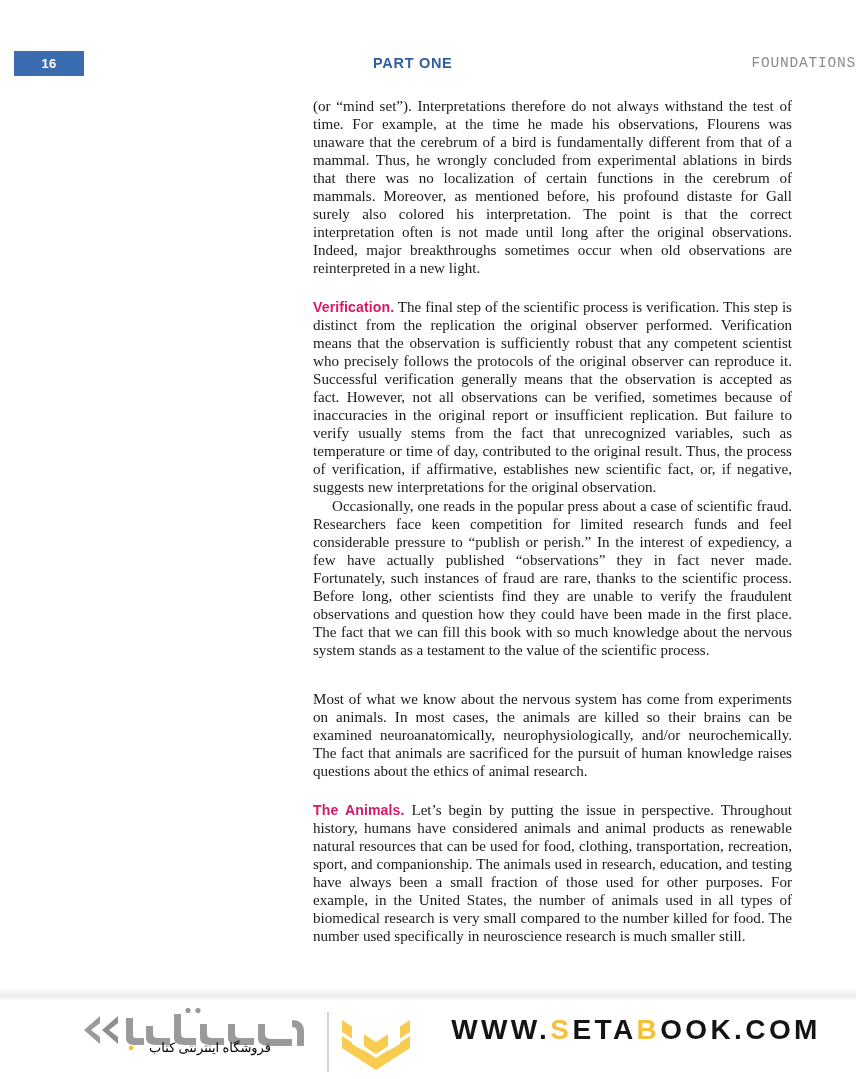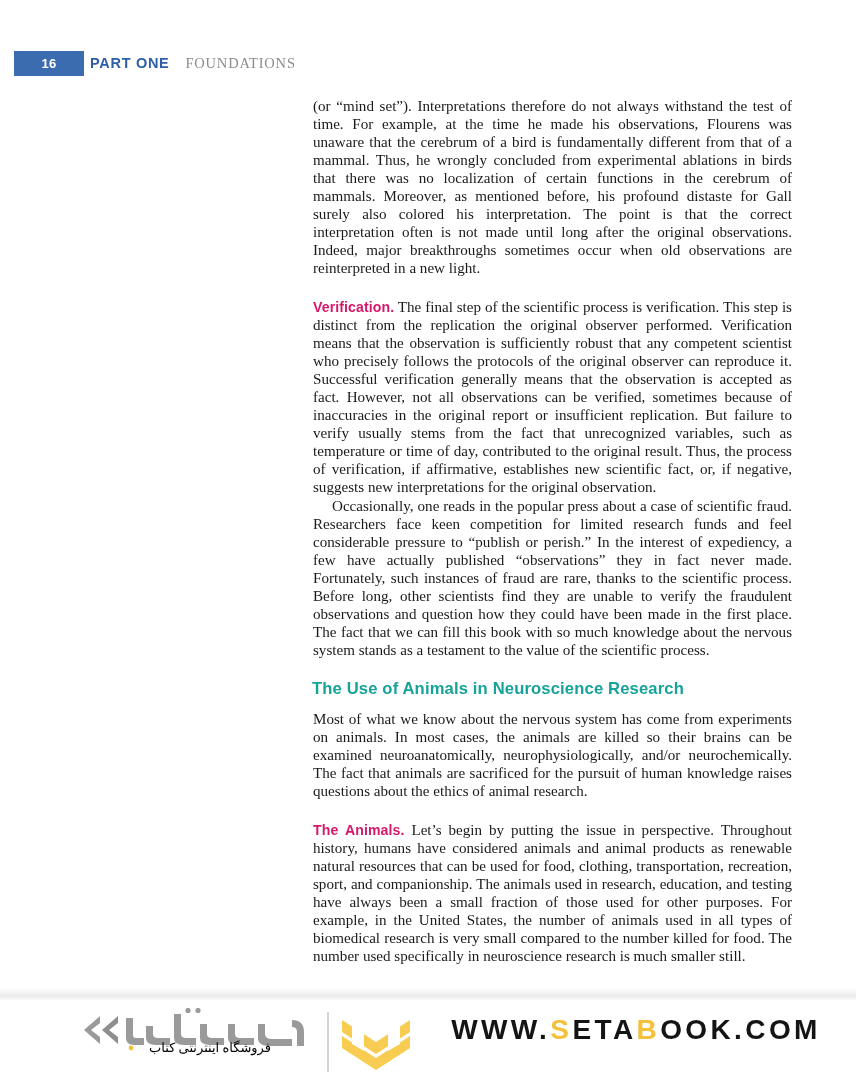--- a/index.html
+++ b/index.html
@@ -18,20 +18,21 @@
 
   
   .running-head {
     position: absolute;
     left: 0;
     top: 50px;
     width: 856px;
     height: 26px;
     display: flex;
     align-items: center;
+    justify-content: space-between;
   }
   .page-number-box {
     width: 70px;
     height: 25px;
     background: #3c6cb0;
     display: flex;
     align-items: center;
     justify-content: center;
     margin-left: 14px;
   }
@@ -46,21 +47,21 @@
     margin-left: 6px;
     color: #2f5ea8;
     font-family: "Liberation Sans", "DejaVu Sans", sans-serif;
     font-weight: bold;
     font-size: 14.5px;
     letter-spacing: 0.7px;
   }
   .part-title {
     margin-left: 16px;
     color: #8c8c8c;
-    font-family: Liberation Serif, serif;
+    font-family: Liberation Mono, monospace;
     font-weight: normal;
     font-size: 14.5px;
     letter-spacing: 0.8px;
   }
 
   
   .text-column {
     position: absolute;
     left: 312px;
     top: 96px;
@@ -229,21 +230,20 @@
   <p class="para">(or “mind set”). Interpretations therefore do not always withstand the test of time. For example, at the time he made his observations, Flourens was unaware that the cerebrum of a bird is fundamentally different from that of a mammal. Thus, he wrongly concluded from experimental ablations in birds that there was no localization of certain functions in the cerebrum of mammals. Moreover, as mentioned before, his profound distaste for Gall surely also colored his interpretation. The point is that the correct interpretation often is not made until long after the original observations. Indeed, major breakthroughs sometimes occur when old observations are reinterpreted in a new light.</p>
 
   <div class="gap"></div>
 
   <p class="para"><span class="run-in-pink">Verification.</span><span> The final step of the scientific process is verification. This step is distinct from the replication the original observer performed. Verification means that the observation is sufficiently robust that any competent scientist who precisely follows the protocols of the original observer can reproduce it. Successful verification generally means that the observation is accepted as fact. However, not all observations can be verified, sometimes because of inaccuracies in the original report or insufficient replication. But failure to verify usually stems from the fact that unrecognized variables, such as temperature or time of day, contributed to the original result. Thus, the process of verification, if affirmative, establishes new scientific fact, or, if negative, suggests new interpretations for the original observation.</span></p>
 
   <p class="para indent">Occasionally, one reads in the popular press about a case of scientific fraud. Researchers face keen competition for limited research funds and feel considerable pressure to “publish or perish.” In the interest of expediency, a few have actually published “observations” they in fact never made. Fortunately, such instances of fraud are rare, thanks to the scientific process. Before long, other scientists find they are unable to verify the fraudulent observations and question how they could have been made in the first place. The fact that we can fill this book with so much knowledge about the nervous system stands as a testament to the value of the scientific process.</p>
 
   <div class="gap"></div>
 
-  <h2 class="section-heading">The Use of Animals in Neuroscience Research</h2>
 
   <div class="gap-sm"></div>
 
   <p class="para">Most of what we know about the nervous system has come from experiments on animals. In most cases, the animals are killed so their brains can be examined neuroanatomically, neurophysiologically, and/or neurochemically. The fact that animals are sacrificed for the pursuit of human knowledge raises questions about the ethics of animal research.</p>
 
   <div class="gap"></div>
 
   <p class="para"><span class="run-in-pink">The Animals.</span><span> Let’s begin by putting the issue in perspective. Throughout history, humans have considered animals and animal products as renewable natural resources that can be used for food, clothing, transportation, recreation, sport, and companionship. The animals used in research, education, and testing have always been a small fraction of those used for other purposes. For example, in the United States, the number of animals used in all types of biomedical research is very small compared to the number killed for food. The number used specifically in neuroscience research is much smaller still.</span></p>
 
 </div>

